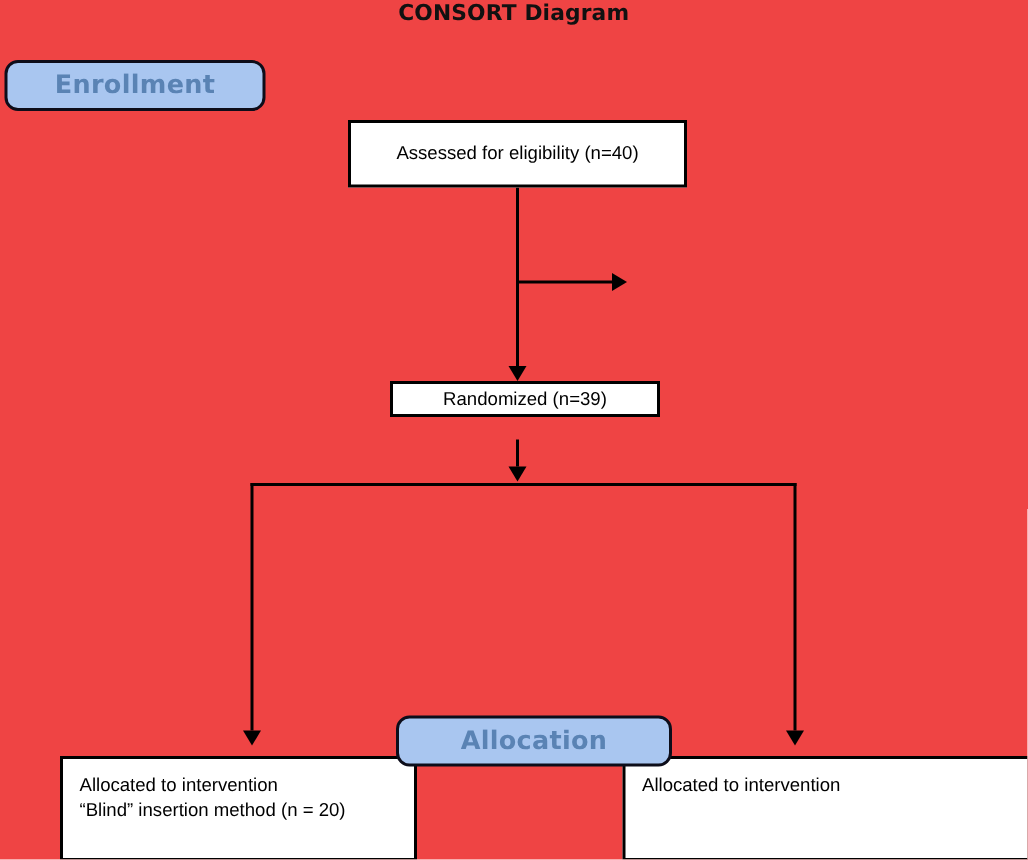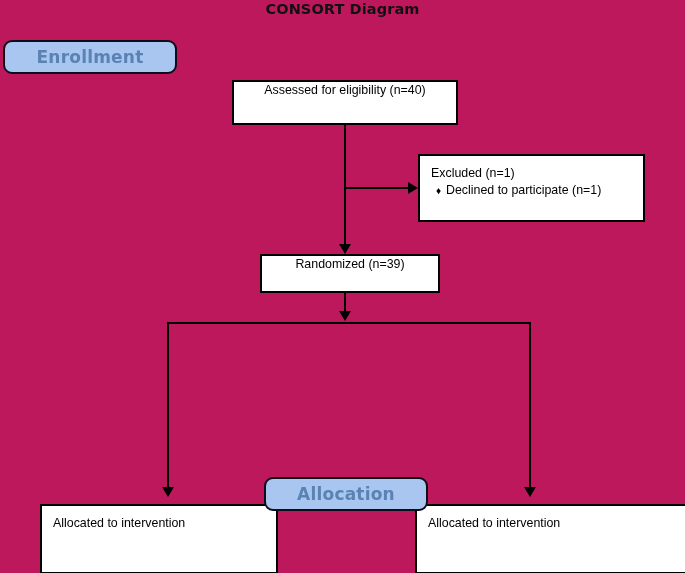--- a/index.html
+++ b/index.html
@@ -8,21 +8,21 @@
     background: #ffffff;
   }
   body {
     font-family: "Liberation Sans", sans-serif;
     color: #000000;
   }
   #canvas {
     position: relative;
     width: 685px;
     height: 573px;
-    background: #be185d;
+    background: #ef4444;
     overflow: hidden;
   }
 
   
   .title {
     position: absolute;
     left: 0;
     top: 1px;
     width: 685px;
     text-align: center;
@@ -60,21 +60,21 @@
     z-index: 5;
   }
   .flow-box .box-text {
     font-size: 12.4px;
     line-height: 17px;
     color: #000000;
     white-space: nowrap;
   }
   .centered-box {
     display: flex;
-    align-items: flex-start;
+    align-items: center;
     justify-content: center;
   }
   .left-box {
     padding: 9px 0 0 11px;
   }
 
   
   .bullet-row {
     display: flex;
     align-items: baseline;
@@ -133,48 +133,42 @@
   <div class="flow-box centered-box" style="left:232px; top:80px; width:226px; height:45px;">
     <span class="box-text">Assessed for eligibility (n=40)</span>
   </div>
 
   <div class="vline" style="left:344px; top:125px; height:119px;"></div>
   <div class="arrow-down" style="left:339px; top:244px;"></div>
 
   <div class="hline" style="left:344px; top:187px; width:66px;"></div>
   <div class="arrow-right" style="left:408px; top:182px;"></div>
 
-  <div class="flow-box left-box" style="left:418px; top:154px; width:227px; height:68px;">
-    <div class="box-text">Excluded  (n=1)</div>
-    <div class="bullet-row">
-      <span class="bullet-glyph">♦</span>
-      <span class="box-text">Declined to participate (n=1)</span>
-    </div>
-  </div>
 
-  <div class="flow-box centered-box" style="left:260px; top:254px; width:180px; height:39px;">
+  <div class="flow-box centered-box" style="left:260px; top:254px; width:180px; height:24px;">
     <span class="box-text">Randomized (n=39)</span>
   </div>
 
   <div class="vline" style="left:344px; top:293px; height:18px;"></div>
   <div class="arrow-down" style="left:339px; top:311px;"></div>
 
   <div class="hline" style="left:167px; top:322px; width:364px;"></div>
 
   <div class="vline" style="left:167px; top:322px; height:165px;"></div>
   <div class="arrow-down" style="left:162px; top:487px;"></div>
 
   <div class="vline" style="left:529px; top:322px; height:165px;"></div>
   <div class="arrow-down" style="left:524px; top:487px;"></div>
 
-  <div class="stage-badge" style="left:264px; top:477px; width:164px; height:34px;">
+  <div class="stage-badge" style="left:264px; top:477px; width:184px; height:34px;">
     <span>Allocation</span>
   </div>
 
   <div class="flow-box left-box" style="left:40px; top:504px; width:238px; height:70px;">
     <div class="box-text">Allocated to intervention</div>
+    <div class="box-text">“Blind” insertion method  (n = 20)</div>
   </div>
 
   <div class="flow-box left-box" style="left:415px; top:504px; width:272px; height:70px;">
     <div class="box-text">Allocated to intervention</div>
   </div>
 
 </div>
 
 </body></html>

